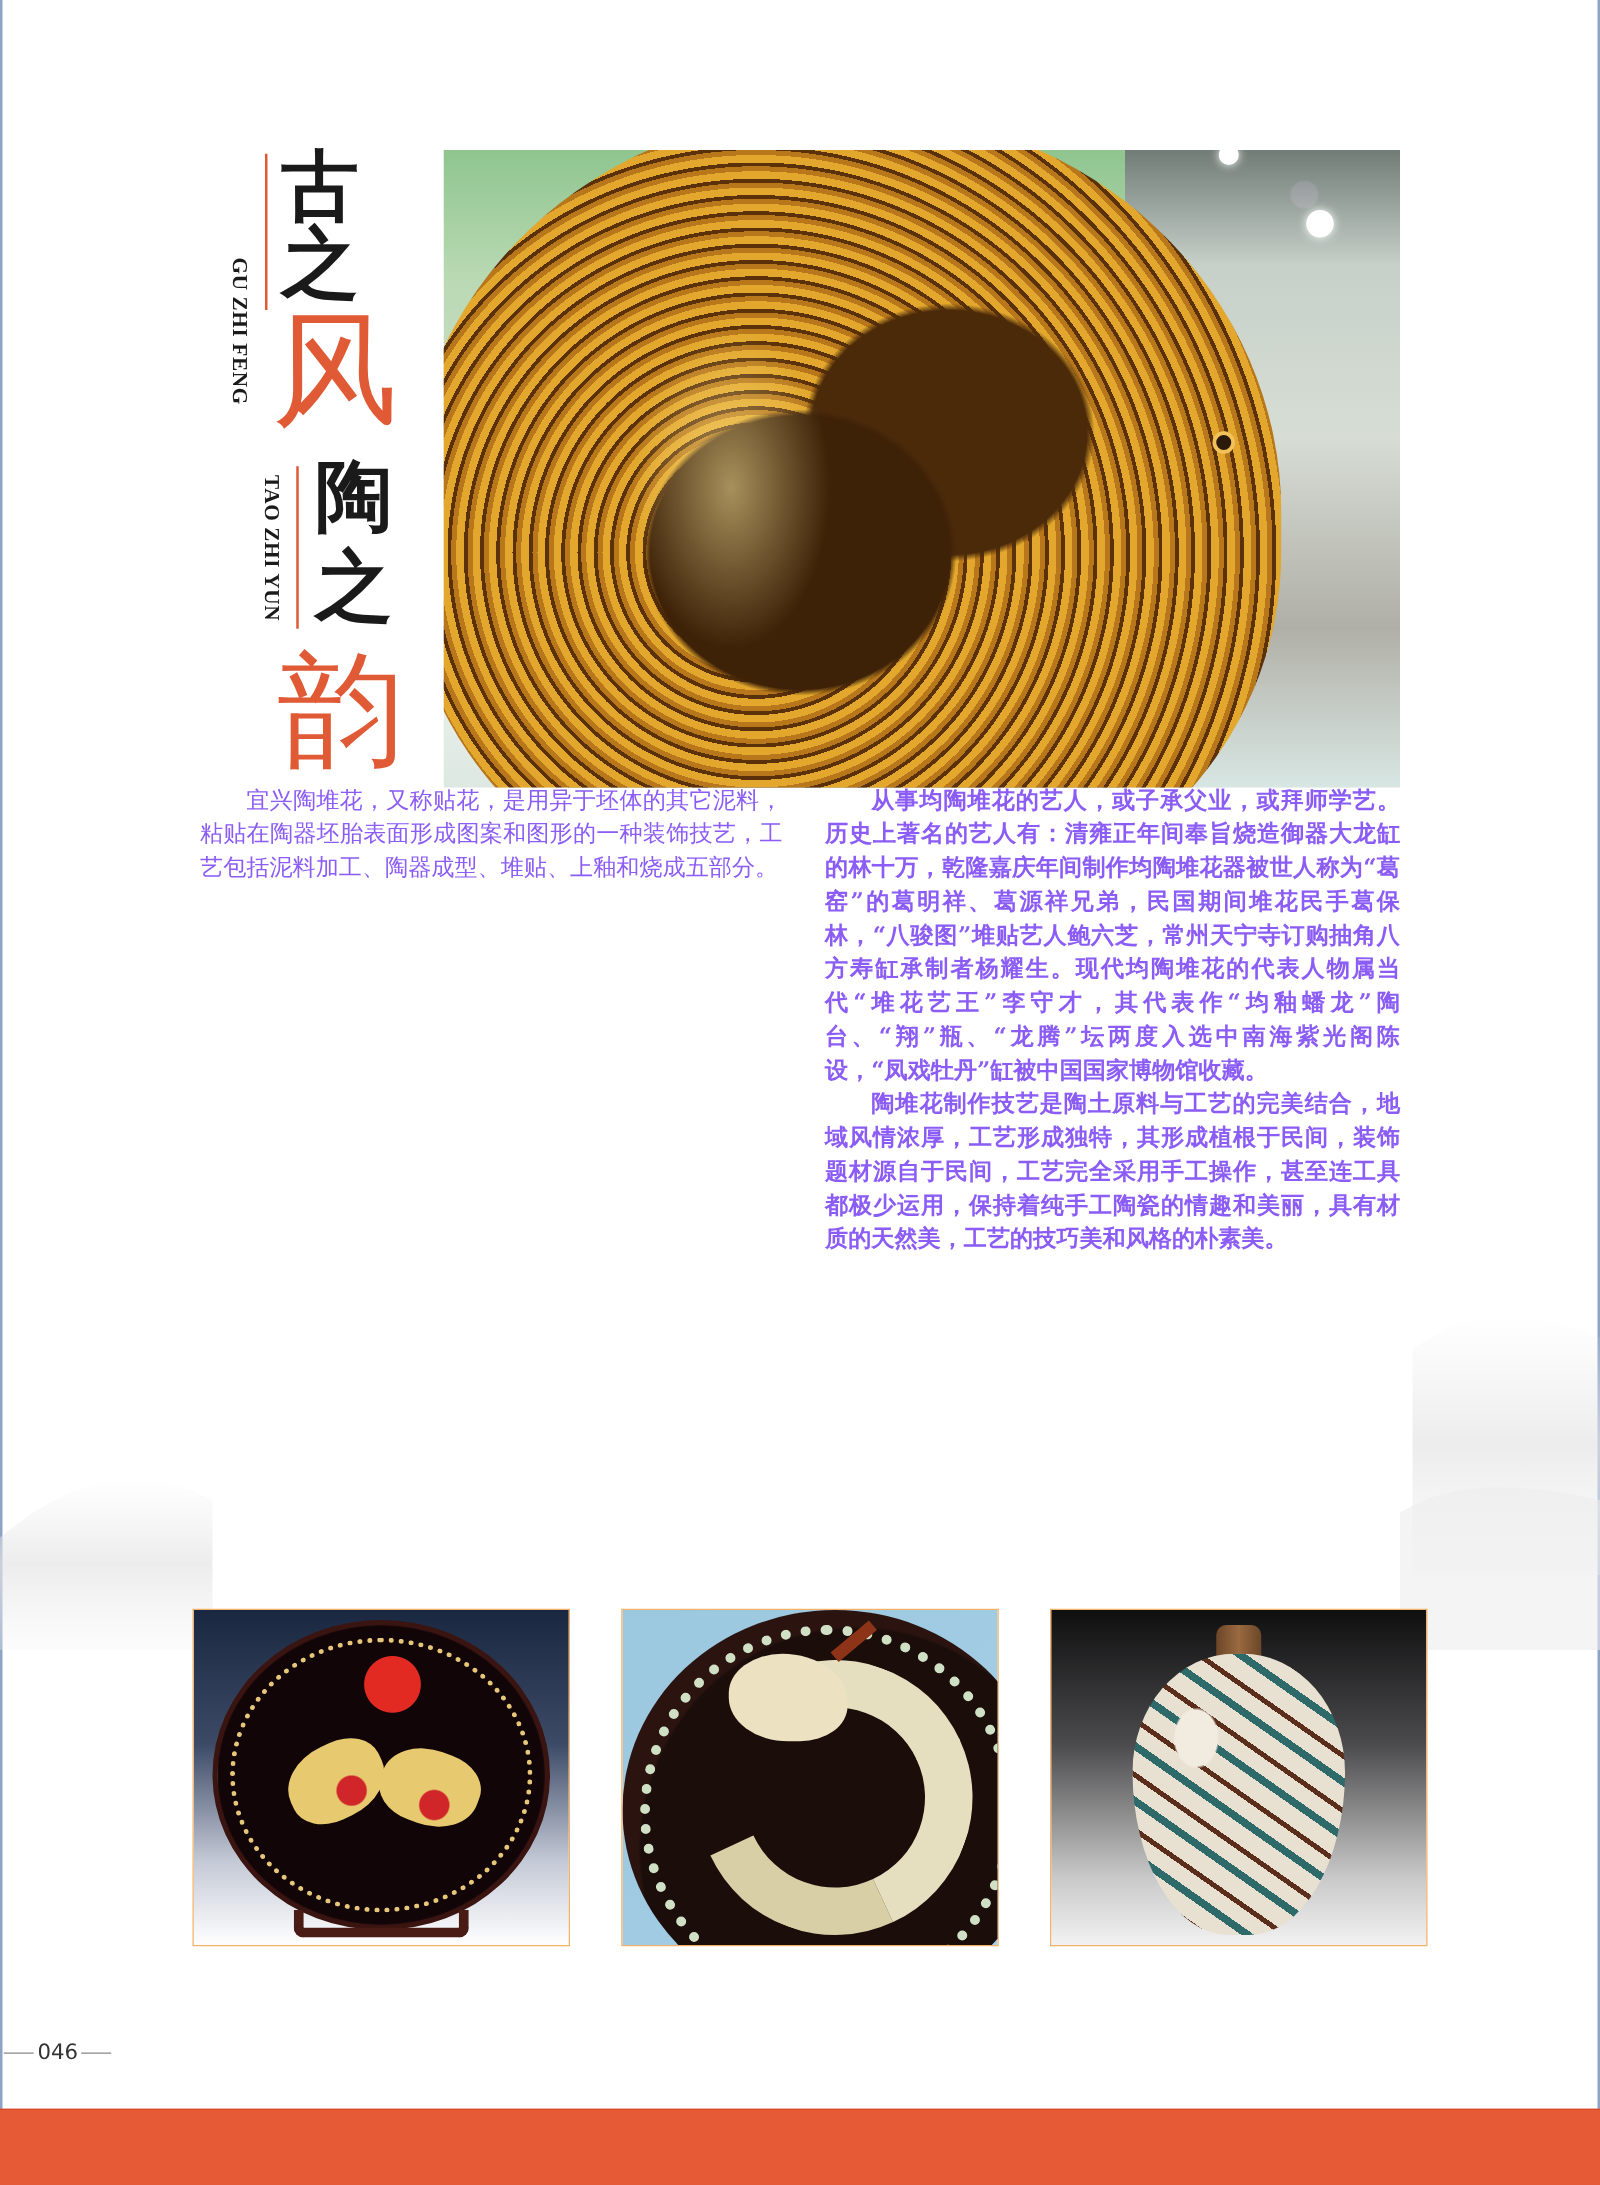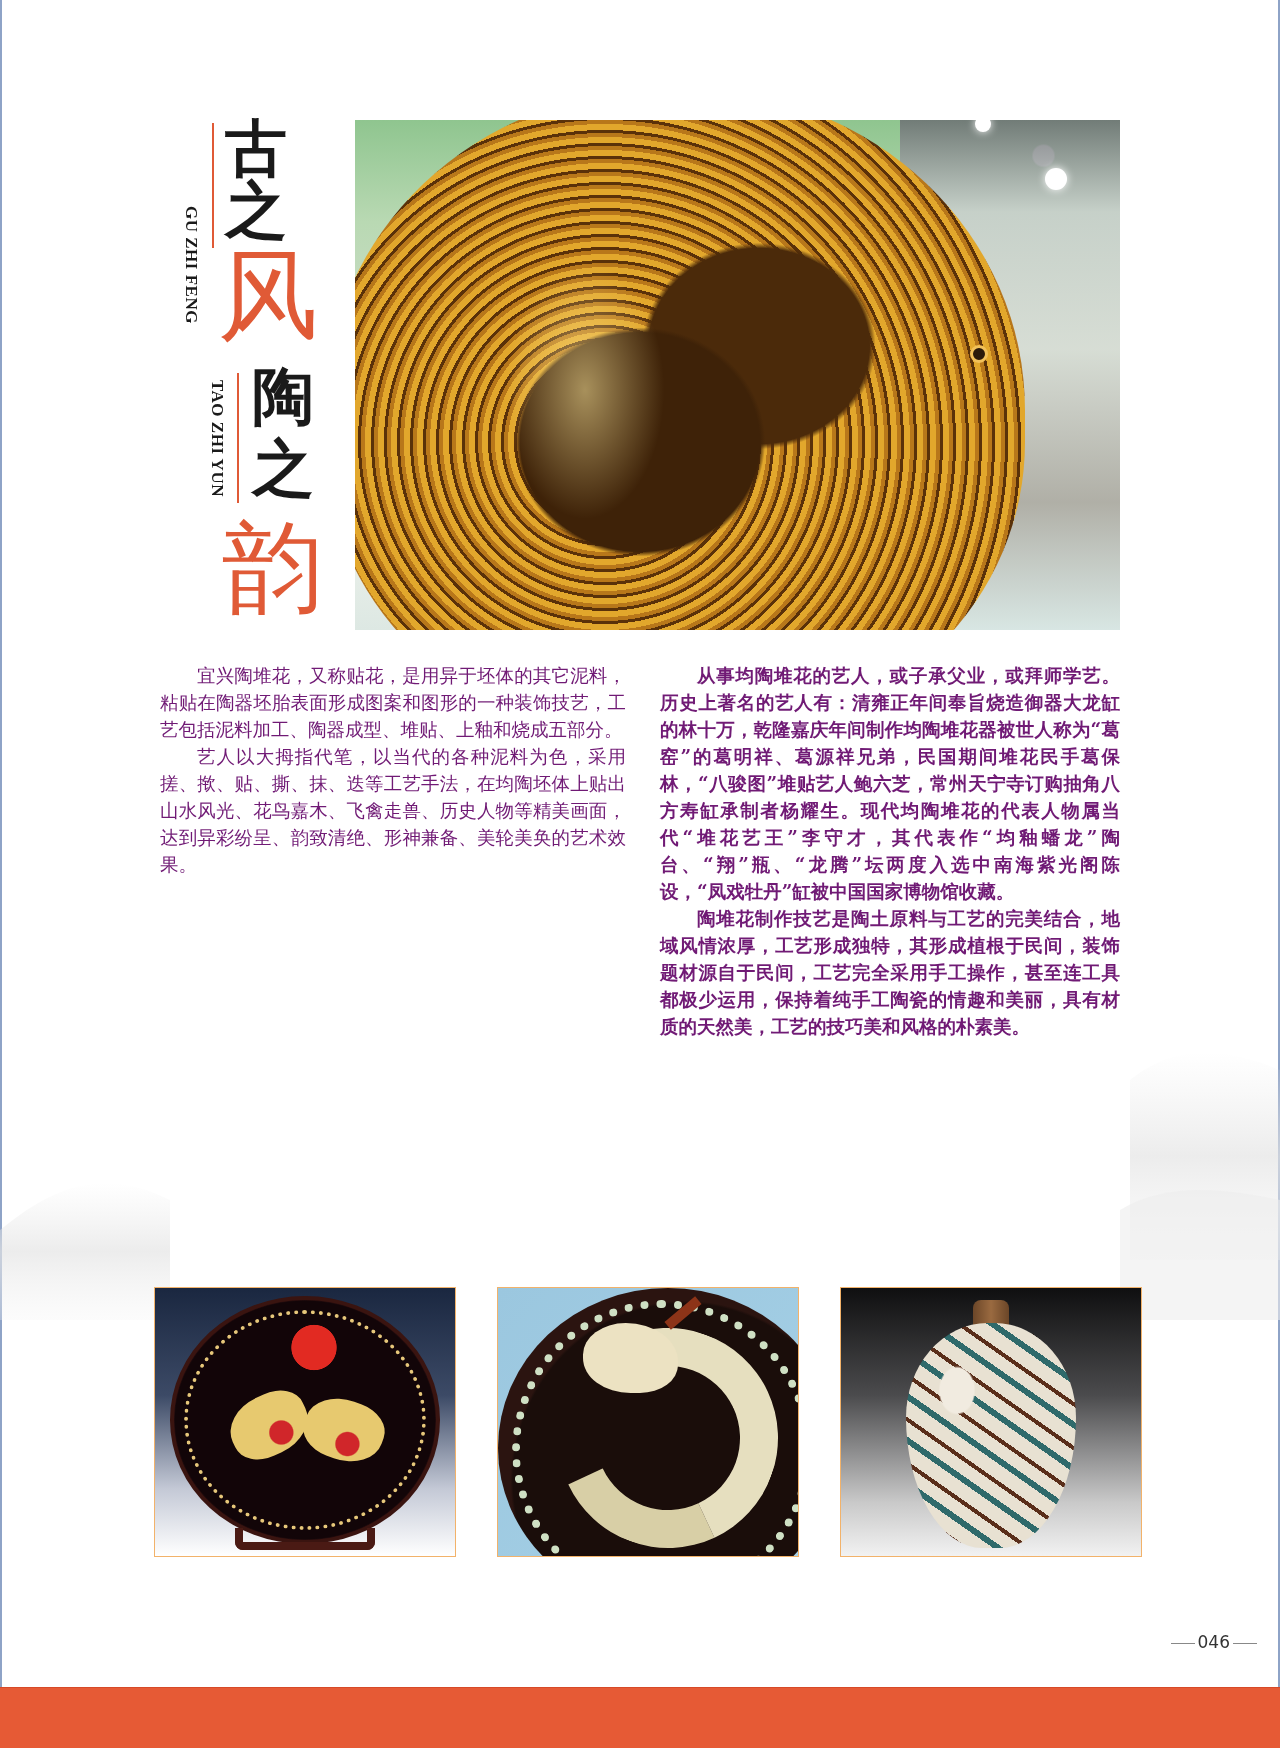--- a/index.html
+++ b/index.html
@@ -43,21 +43,21 @@
       repeating-radial-gradient(circle at 40% 55%, #e2a72c 0 6px, #b8771a 6px 10px, #5a3109 10px 13px),
       #7a4a12; }
   .hero .vase-shine { position: absolute; left: 150px; top: 140px; width: 160px; height: 260px; border-radius: 50%;
     background: radial-gradient(ellipse, rgba(255,235,160,0.55), transparent 70%); }
   .hero .phoenix-eye { position: absolute; left: 615px; top: 225px; width: 18px; height: 18px; border-radius: 50%; background: #2b1a0a; border: 3px solid #f2c15a; }
   .hero .vase-base { position: absolute; left: 90px; top: 430px; width: 460px; height: 110px; border-radius: 40%;
     background: linear-gradient(180deg, #8a6a45, #6f563e); opacity: 0.7; }
   .hero .light { position: absolute; border-radius: 50%; background: #ffffff; box-shadow: 0 0 8px #fff; }
 
   
-  .col { position: absolute; top: 662px; font-size: 18.5px; line-height: 27px; color: #701a75; text-align: justify; }
+  .col { position: absolute; top: 627px; font-size: 18.5px; line-height: 27px; color: #8b5cf6; text-align: justify; }
   .col-left { left: 160px; width: 466px; }
   .col-right { left: 660px; width: 460px; font-weight: bold; }
   .col p { text-indent: 2em; }
 
   
   .photo { position: absolute; top: 1287px; height: 270px; border: 1.5px solid #f2b26a; overflow: hidden; }
   .photo-1 { left: 154px; width: 302px; background: linear-gradient(180deg, #1a2740 0%, #3c4a66 40%, #c4c9d6 75%, #ffffff 100%); }
   .photo-2 { left: 497px; width: 302px; background: linear-gradient(135deg, #9bc7df 0%, #a5d0e6 100%); }
   .photo-3 { left: 840px; width: 302px; background: linear-gradient(180deg, #0f0f10 0%, #4b4b4d 40%, #c9c9c9 80%, #f2f2f2 100%); }
 
@@ -79,21 +79,21 @@
   .dragon-horn { position: absolute; left: 165px; top: 20px; width: 40px; height: 10px; background: #8d3418; transform: rotate(-40deg); }
 
   .vase2 { position: absolute; left: 65px; top: 35px; width: 170px; height: 225px; border-radius: 48% 48% 45% 45% / 42% 42% 58% 58%;
     background:
       radial-gradient(ellipse at 30% 30%, #f1ebe0 0 10%, transparent 11%),
       repeating-linear-gradient(35deg, #e8e1d2 0 14px, #2f6a6b 14px 20px, #e8e1d2 20px 32px, #5a2e1a 32px 36px),
       #e9e2d3; }
   .vase2-neck { position: absolute; left: 132px; top: 12px; width: 36px; height: 32px; border-radius: 8px 8px 4px 4px; background: linear-gradient(90deg, #6b4628, #9a6a40, #6b4628); }
 
   
-  .page-num { position: absolute; top: 1632px; left: 0; width: 1260px; text-align: right; font-family: "DejaVu Sans", "Liberation Sans", sans-serif; font-size: 17px; color: #333; }
+  .page-num { position: absolute; top: 1632px; left: 0; width: 1260px; text-align: left; font-family: "DejaVu Sans", "Liberation Sans", sans-serif; font-size: 17px; color: #333; }
   .page-num .dash { display: inline-block; width: 24px; height: 1px; background: #888; vertical-align: middle; margin: 0 3px; }
 
   
   .footer-bar { position: absolute; left: 0; top: 1687px; width: 1280px; height: 61px; background: #e65a35; border-top: 1px solid #d64a28; }
 </style>
 </head>
 <body>
 
 <div class="page-edge-left"></div>
 <div class="page-edge-right"></div>
@@ -129,21 +129,20 @@
   <div class="vase-base"></div>
   <div class="vase-body"></div>
   <div class="vase-shine"></div>
   <div class="phoenix-eye"></div>
   <div class="light" style="left:620px;top:-4px;width:16px;height:16px;"></div>
   <div class="light" style="left:690px;top:48px;width:22px;height:22px;"></div>
 </div>
 
 <div class="col col-left">
   <p>宜兴陶堆花，又称贴花，是用异于坯体的其它泥料，粘贴在陶器坯胎表面形成图案和图形的一种装饰技艺，工艺包括泥料加工、陶器成型、堆贴、上釉和烧成五部分。</p>
-  <p>艺人以大拇指代笔，以当代的各种泥料为色，采用搓、揿、贴、撕、抹、迭等工艺手法，在均陶坯体上贴出山水风光、花鸟嘉木、飞禽走兽、历史人物等精美画面，达到异彩纷呈、韵致清绝、形神兼备、美轮美奂的艺术效果。</p>
 </div>
 
 <div class="col col-right">
   <p>从事均陶堆花的艺人，或子承父业，或拜师学艺。历史上著名的艺人有：清雍正年间奉旨烧造御器大龙缸的林十万，乾隆嘉庆年间制作均陶堆花器被世人称为“葛窑”的葛明祥、葛源祥兄弟，民国期间堆花民手葛保林，“八骏图”堆贴艺人鲍六芝，常州天宁寺订购抽角八方寿缸承制者杨耀生。现代均陶堆花的代表人物属当代“堆花艺王”李守才，其代表作“均釉蟠龙”陶台、“翔”瓶、“龙腾”坛两度入选中南海紫光阁陈设，“凤戏牡丹”缸被中国国家博物馆收藏。</p>
   <p>陶堆花制作技艺是陶土原料与工艺的完美结合，地域风情浓厚，工艺形成独特，其形成植根于民间，装饰题材源自于民间，工艺完全采用手工操作，甚至连工具都极少运用，保持着纯手工陶瓷的情趣和美丽，具有材质的天然美，工艺的技巧美和风格的朴素美。</p>
 </div>
 
 <div class="photo photo-1">
   <div class="plate">
     <div class="plate-dots"></div>

